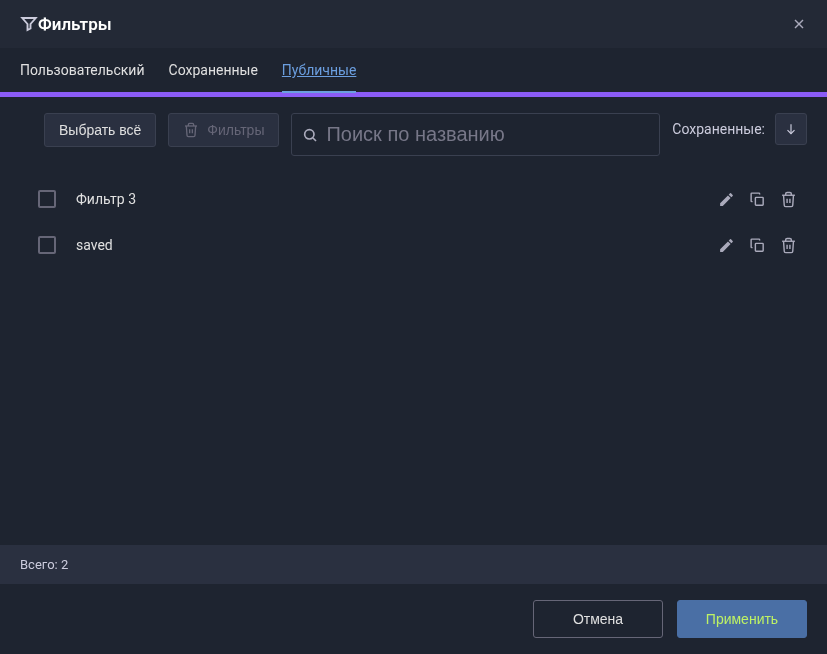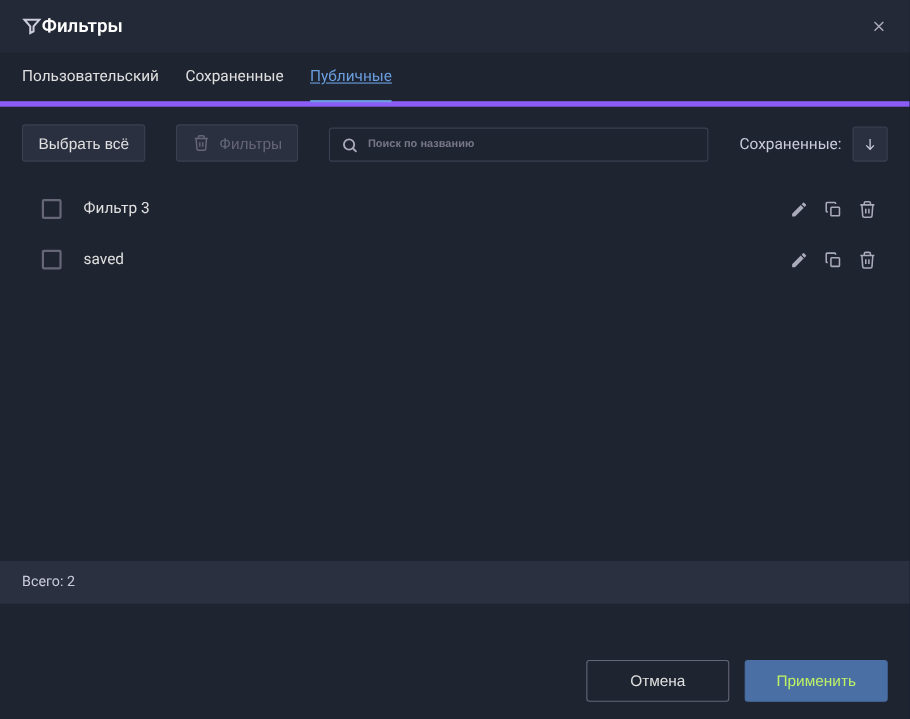--- a/index.html
+++ b/index.html
@@ -67,23 +67,24 @@
       content: '';
       position: absolute;
       bottom: -1px;
       left: 0;
       right: 0;
       height: 2px;
       background: #6b9edf;
     }
     .toolbar {
       display: flex;
-      align-items: flex-end;
+      align-items: flex-start;
       padding: 16px 20px;
-      gap: 28px;
+      gap: 12px;
+      margin-left: 24px;
     }
     .btn {
       background: #2a3040;
       border: 1px solid #3a4050;
       color: #e0e0e0;
       padding: 8px 14px;
       font-size: 14px;
       border-radius: 3px;
       cursor: pointer;
       display: flex;
@@ -103,23 +104,22 @@
       border-radius: 3px;
       padding: 0 10px;
       max-width: 380px;
     }
     .search-input {
       flex: 1;
       background: transparent;
       border: none;
       outline: none;
       color: #e0e0e0;
-      font-size: 10px;
+      font-size: 20px;
       padding: 9px 8px;
-      font-weight: bold;
     }
     .search-input::placeholder {
       color: #778;
     }
     .sort-group {
       display: flex;
       align-items: center;
       gap: 10px;
       margin-left: auto;
     }
@@ -187,21 +187,20 @@
       padding: 16px 20px;
       background: #1e2430;
     }
     .footer-btn {
       padding: 10px 24px;
       font-size: 14px;
       border-radius: 3px;
       cursor: pointer;
       min-width: 130px;
       text-align: center;
-      margin-top: 35px;
     }
     .footer-btn.secondary {
       background: transparent;
       border: 1px solid #667;
       color: #e0e0e0;
     }
     .footer-btn.primary {
       background: #4a6fa5;
       border: 1px solid #4a6fa5;
       color: #bef264;

